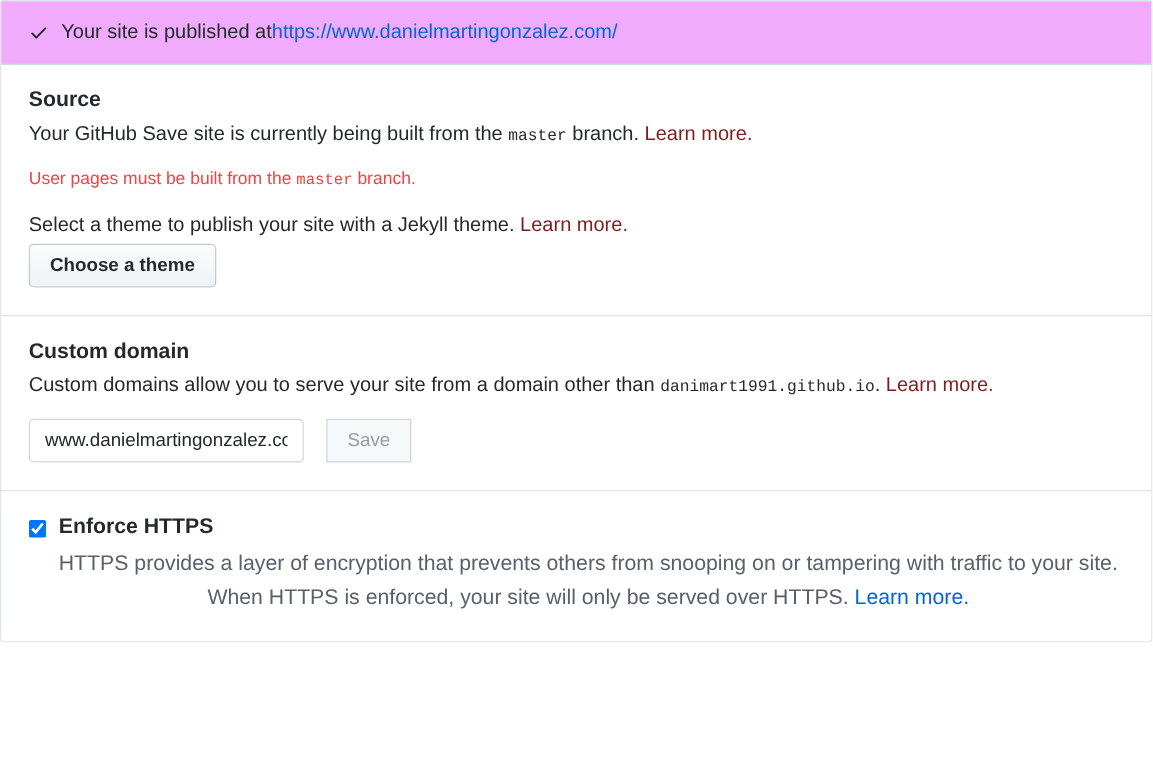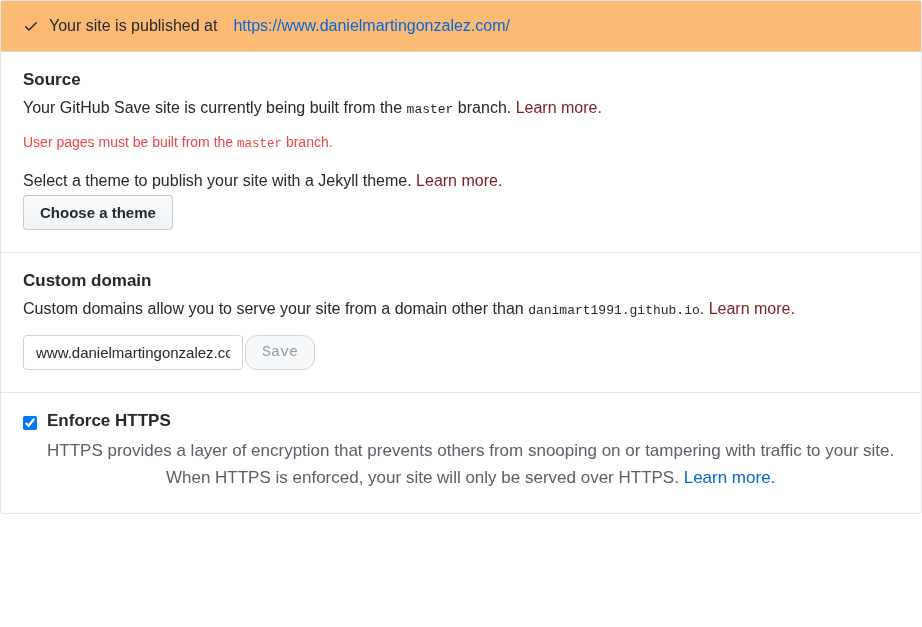--- a/index.html
+++ b/index.html
@@ -12,36 +12,36 @@
       font-size: 14px;
       color: #24292e;
       background: #ffffff;
       width: 922px;
     }
     .panel {
       border: 1px solid #e1e4e8;
       border-radius: 3px;
     }
     .flash {
-      background: #fdba74;
+      background: #f0abfc;
       border-bottom: 1px solid #c8e0cc;
       padding: 16px 22px;
       display: flex;
       align-items: center;
       font-size: 16px;
       color: #24292e;
     }
     .flash .check-icon {
       margin-right: 10px;
       display: inline-flex;
     }
     .flash a {
       color: #0366d6;
       text-decoration: none;
-      margin-left: 16px;
+      margin-left: 0;
     }
     .section {
       padding: 18px 22px 22px 22px;
     }
     .section + .section {
       border-top: 1px solid #e1e4e8;
     }
     .subhead {
       font-size: 17px;
       font-weight: 600;
@@ -91,30 +91,29 @@
     .text-input {
       width: 220px;
       padding: 8px 12px;
       font-size: 15px;
       border: 1px solid #d1d5da;
       border-radius: 4px;
       color: #24292e;
       background: #ffffff;
     }
     .btn-save {
-      margin-left: 2px;
+      margin-left: 18px;
       padding: 8px 16px;
       font-size: 15px;
       font-weight: 500;
       color: #959da5;
       background: #f6f8fa;
       border: 1px solid #d1d5da;
-      border-radius: 12px;
+      border-radius: 0;
       cursor: default;
-      font-family: Liberation Mono, monospace;
     }
     .checkbox-row {
       display: flex;
       align-items: flex-start;
     }
     .checkbox-row input[type=checkbox] {
       margin-top: 5px;
       margin-right: 10px;
       width: 14px;
       height: 14px;

